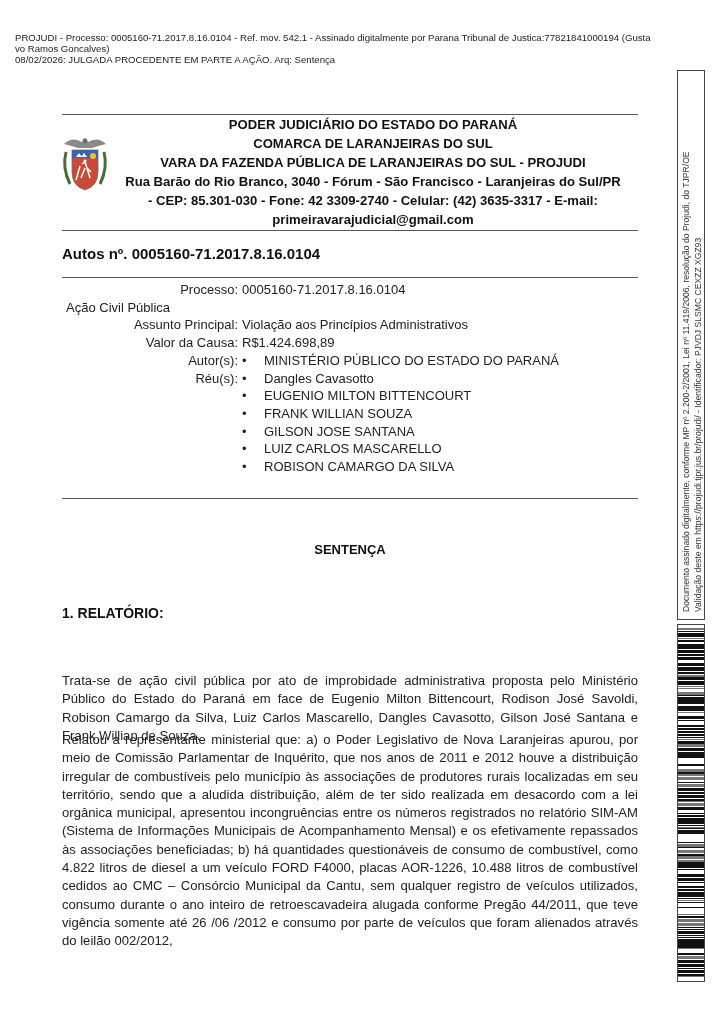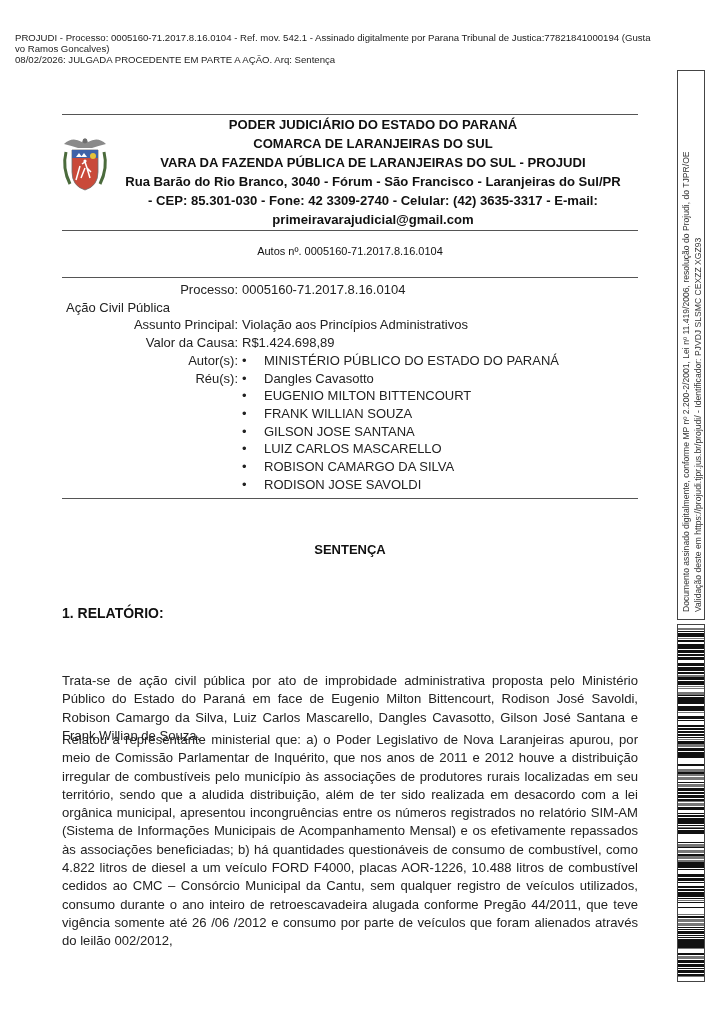--- a/index.html
+++ b/index.html
@@ -13,21 +13,21 @@
     }
     .rule { position: absolute; left: 62px; width: 576px; height: 0; border-top: 1.4px solid #555; }
     .crest { position: absolute; left: 60px; top: 134px; width: 50px; height: 60px; }
     .header-block {
       position: absolute; left: 110px; top: 116px; width: 526px;
       text-align: center; font-weight: bold; font-size: 13.1px; line-height: 18.9px; color: #111;
     }
     .header-block div { white-space: nowrap; }
     .autos {
       position: absolute; left: 62px; width: 576px; top: 245px;
-      text-align: center; font-weight: normal; font-size: 11px; color: #111;
+      text-align: left; font-weight: bold; font-size: 15px; color: #111;
     }
     .meta-table { position: absolute; left: 62px; top: 281px; font-size: 13px; line-height: 17.7px; color: #222; }
     .meta-row { display: flex; }
     .meta-label { width: 176px; text-align: right; white-space: nowrap; }
     .meta-value { padding-left: 4px; white-space: nowrap; }
     .bullet { display: inline-block; width: 22px; text-align: left; }
     .sentenca {
       position: absolute; left: 62px; width: 576px; top: 542px;
       text-align: center; font-weight: bold; font-size: 13px; color: #111;
     }
@@ -129,24 +129,20 @@
     <div class="meta-label"></div>
     <div class="meta-value"><span class="bullet">•</span><span>GILSON JOSE SANTANA</span></div>
   </div>
   <div class="meta-row">
     <div class="meta-label"></div>
     <div class="meta-value"><span class="bullet">•</span><span>LUIZ CARLOS MASCARELLO</span></div>
   </div>
   <div class="meta-row">
     <div class="meta-label"></div>
     <div class="meta-value"><span class="bullet">•</span><span>ROBISON CAMARGO DA SILVA</span></div>
-  </div>
-  <div class="meta-row">
-    <div class="meta-label"></div>
-    <div class="meta-value"><span class="bullet">•</span><span>RODISON JOSE SAVOLDI</span></div>
   </div>
 </div>
 
 <div class="rule" style="top:498px;"></div>
 
 <div class="sentenca">SENTENÇA</div>
 
 <div class="section-title">1. RELATÓRIO:</div>
 
 <div class="para p1">Trata-se de ação civil pública por ato de improbidade administrativa proposta pelo Ministério Público do Estado do Paraná em face de Eugenio Milton Bittencourt, Rodison José Savoldi, Robison Camargo da Silva, Luiz Carlos Mascarello, Dangles Cavasotto, Gilson José Santana e Frank Willian de Souza.</div>

